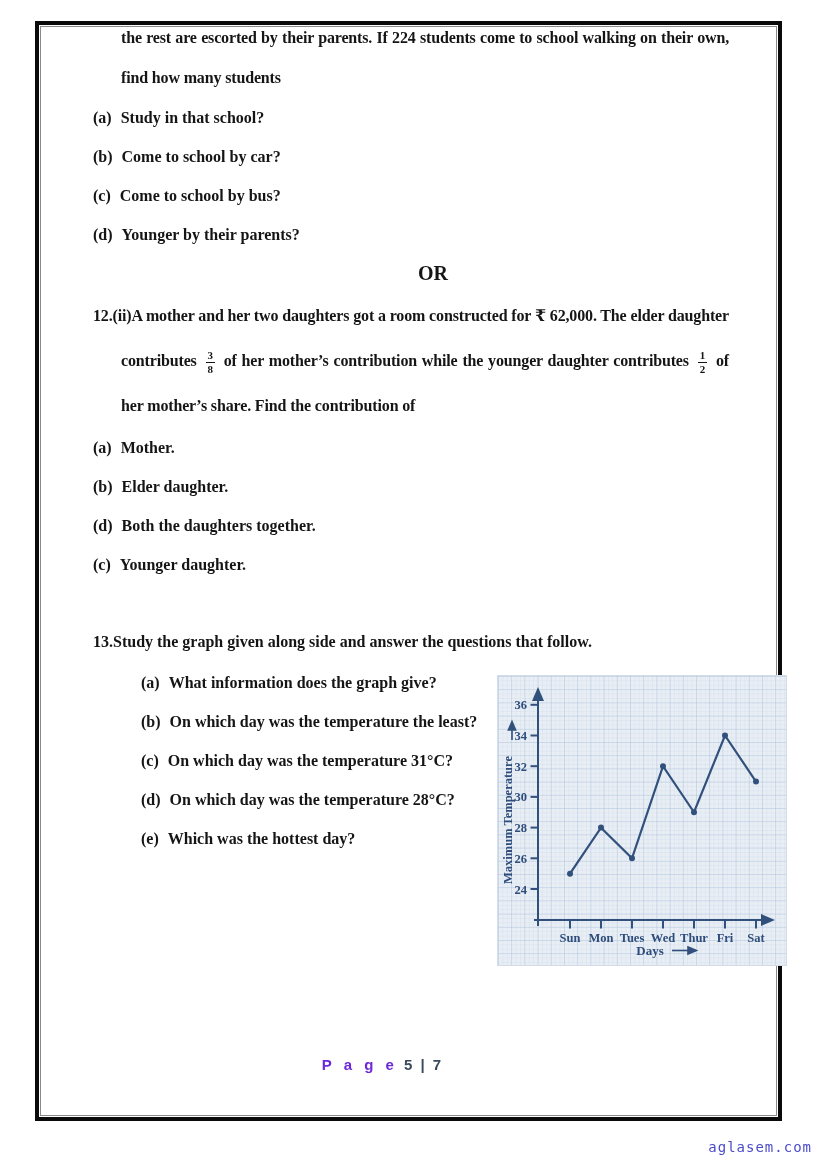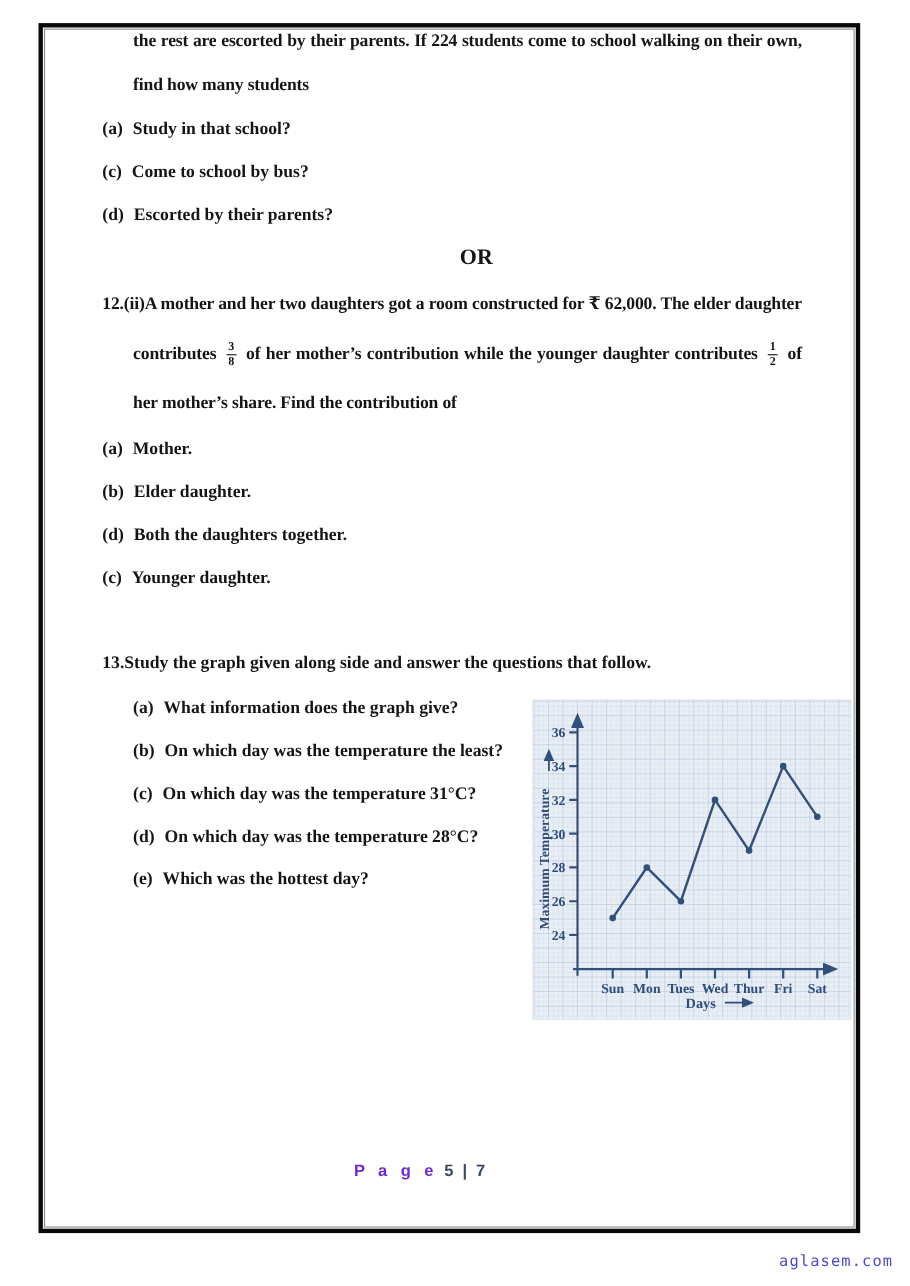--- a/index.html
+++ b/index.html
@@ -28,21 +28,21 @@
     font-size:16px;line-height:45px;letter-spacing:-0.15px;
   }
   .frac{
     display:inline-block;vertical-align:middle;text-align:center;
     font-size:11px;line-height:1;margin:0 4px;text-indent:0;
   }
   .frac .num{display:block;border-bottom:1.2px solid #151515;padding:0 2px 1px;}
   .frac .den{display:block;padding-top:1px;}
   .q13-head{margin:38px 0 0 52px;font-size:16px;line-height:39px;white-space:nowrap;}
   .q13-row{margin:2px 0 0 80px;width:653px;display:flex;justify-content:space-between;}
-  .q13-items{flex:0 0 356px;}
+  .q13-items{flex:0 0 356px;margin-left:20px;}
   .q13-items .opt{white-space:nowrap;}
   .graph-box{
     flex:0 0 288px;height:289px;margin-top:12px;
     border:1px solid #d3dce8;box-sizing:content-box;
   }
   .graph-box svg{display:block;font-family:"Liberation Serif","DejaVu Serif",serif;}
   .footer{
     position:absolute;left:0;right:0;bottom:42px;text-align:center;
     font-family:"Liberation Sans","DejaVu Sans",sans-serif;
     font-size:15px;font-weight:700;transform:translateX(-26px);
@@ -58,22 +58,23 @@
 </head>
 <body>
 
 <div class="sheet">
   <div class="sheet-inner">
 
     <p class="para-top">the rest are escorted by their parents. If 224 students come to school walking on their own, find how many students</p>
 
     <div class="opt-list">
       <div class="opt"><span class="opt-label">(a)</span><span>Study in that school?</span></div>
+      <div class="opt"><span class="opt-label">(b)</span><span>Come to school by car?</span></div>
       <div class="opt"><span class="opt-label">(c)</span><span>Come to school by bus?</span></div>
-      <div class="opt"><span class="opt-label">(d)</span><span>Escorted by their parents?</span></div>
+      <div class="opt"><span class="opt-label">(d)</span><span>Younger by their parents?</span></div>
     </div>
 
     <div class="or-line">OR</div>
 
     <p class="para-q12"><span>12.(ii)</span><span>A mother and her two daughters got a room constructed for ₹ 62,000. The elder daughter contributes</span>
       <span class="frac"><span class="num">3</span><span class="den">8</span></span>
       <span>of her mother’s contribution while the younger daughter contributes</span>
       <span class="frac"><span class="num">1</span><span class="den">2</span></span>
       <span>of her mother’s share. Find the contribution of</span></p>
 

